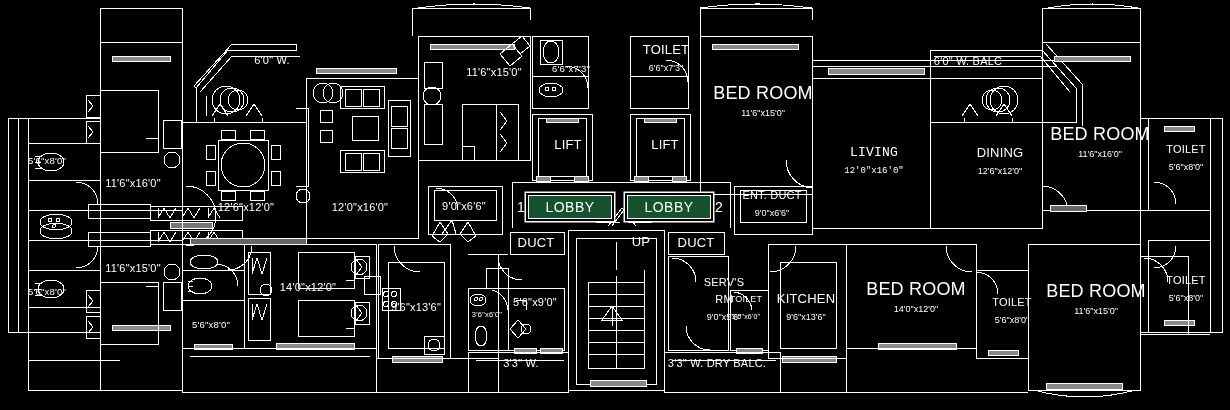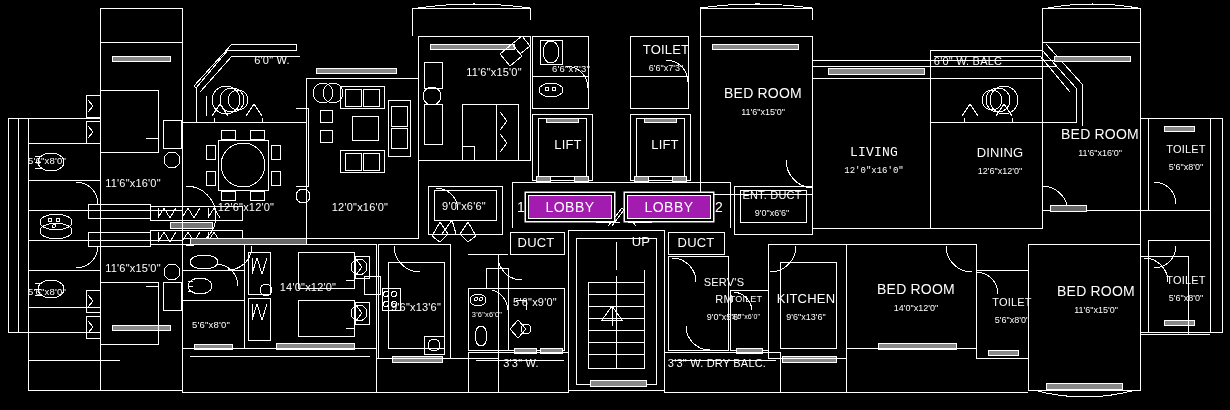--- a/index.html
+++ b/index.html
@@ -4,25 +4,25 @@
 <style>
   html,body{margin:0;padding:0;background:#000;}
   body{font-family:"Liberation Sans",sans-serif;}
   #plan{position:relative;width:1230px;height:410px;background:#000;overflow:hidden;}
   #plan svg{position:absolute;left:0;top:0;}
   .lbl{position:absolute;color:#ffffff;font-family:"Liberation Sans",sans-serif;
        white-space:nowrap;letter-spacing:.2px;transform:translate(-50%,-50%);
        text-align:center;line-height:1.05;}
   .rname{font-size:13px;}
   .rdim{font-size:9px;letter-spacing:0px;}
-  .big{font-size:14px;}
+  .big{font-size:18px;}
   .small{font-size:9.5px;}
   .med{font-size:11px;}
   .lobbybox{position:absolute;transform:translate(-50%,-50%);
-    background:#a21caf;border:1.5px solid #ffffff;
+    background:#14532d;border:1.5px solid #ffffff;
     box-shadow:0 0 0 2px #000, 0 0 0 3.5px #ffffff;
     color:#fff;font-size:14px;display:flex;align-items:center;
     justify-content:center;letter-spacing:.5px;}
   .tagnum{font-size:14px;}
 </style>
 </head>
 <body>
 
 <div id="plan">
 

